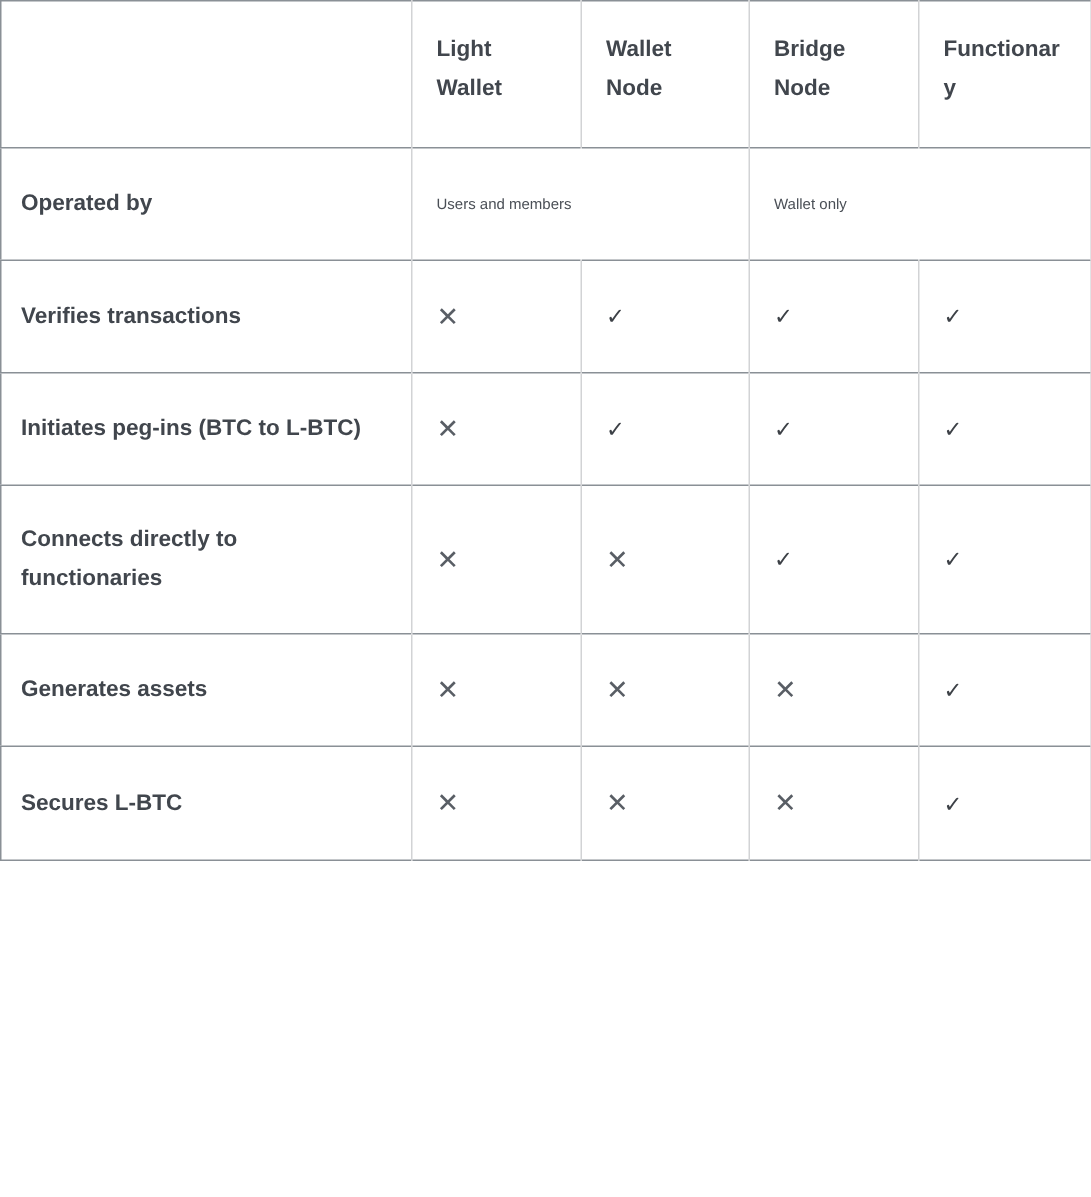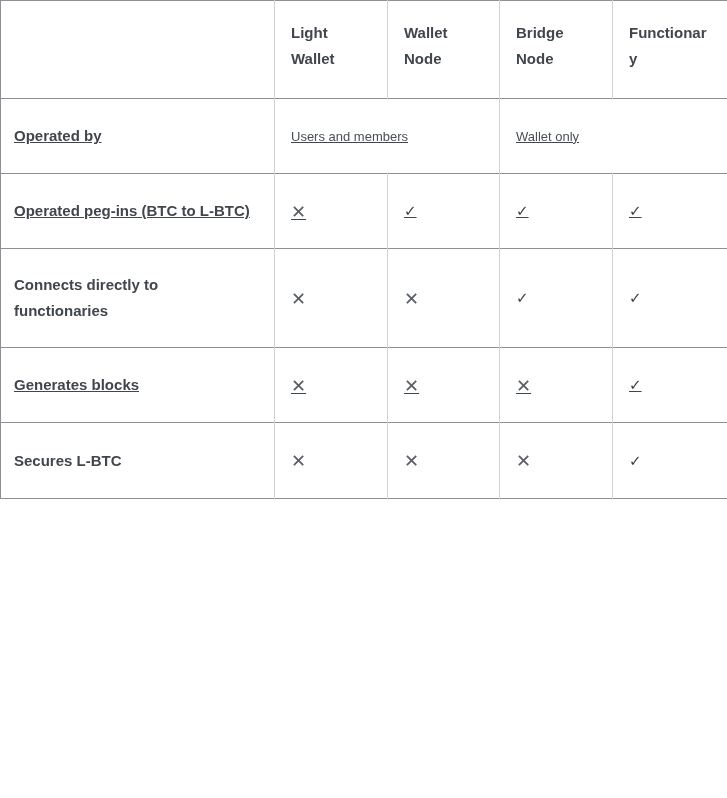--- a/index.html
+++ b/index.html
@@ -25,21 +25,21 @@
     border-collapse: collapse;
     table-layout: fixed;
     border: 1px solid var(--row-border);
   }
   tr { border-top: 1px solid var(--row-border); }
   tr:first-child { border-top: none; }
   td { border-left: 1px solid var(--column-border); }
   td:first-child { border-left: none; }
 
   tr.header-row { height: 98px; }
-  tr.body-row { height: 75px; text-decoration: underline; }
+  tr.body-row { height: 75px; }
   tr.tall-row { height: 99px; padding-left: 22px; }
   tr.last-row { height: 76px; margin-top: 44px; }
 
   td.col-head {
     vertical-align: top;
     padding: 19px 18px 0 16px;
     font-weight: bold;
     font-size: 15px;
     line-height: 26px;
     overflow-wrap: break-word;
@@ -51,21 +51,21 @@
     vertical-align: middle;
     padding: 0 20px 0 13px;
     font-weight: bold;
     font-size: 15px;
     line-height: 26px;
     white-space: pre-line;
   }
   td.group-cell {
     vertical-align: middle;
     padding: 0 10px 0 16px;
-    font-size: 13px;
+    font-size: 10px;
     color: var(--secondary-text);
   }
   td.mark-cell {
     vertical-align: middle;
     padding: 0 0 0 16px;
     font-family: "DejaVu Sans", sans-serif;
   }
   td.mark-cell.check { font-size: 15px; color: var(--check); }
   td.mark-cell.cross { font-size: 18px; color: var(--cross); }
 </style>
@@ -90,42 +90,49 @@
         <td class="col-head">Functionary</td>
       </tr>
 
       <tr class="body-row">
         <td class="row-label">Operated by</td>
         <td class="group-cell" colspan="2">Users and members</td>
         <td class="group-cell" colspan="2">Wallet only</td>
       </tr>
 
 
+      <tr class="body-row">
+        <td class="row-label">Verifies transactions</td>
+        <td class="mark-cell cross">✕</td>
+        <td class="mark-cell check">✓</td>
+        <td class="mark-cell check">✓</td>
+        <td class="mark-cell check">✓</td>
+      </tr>
 
 
       <tr class="body-row">
-        <td class="row-label">Operated peg-ins (BTC to L-BTC)</td>
+        <td class="row-label">Initiates peg-ins (BTC to L-BTC)</td>
         <td class="mark-cell cross">✕</td>
         <td class="mark-cell check">✓</td>
         <td class="mark-cell check">✓</td>
         <td class="mark-cell check">✓</td>
       </tr>
 
       <tr class="tall-row">
         <td class="row-label">Connects directly to
 functionaries</td>
         <td class="mark-cell cross">✕</td>
         <td class="mark-cell cross">✕</td>
         <td class="mark-cell check">✓</td>
         <td class="mark-cell check">✓</td>
       </tr>
 
 
       <tr class="body-row">
-        <td class="row-label">Generates blocks</td>
+        <td class="row-label">Generates assets</td>
         <td class="mark-cell cross">✕</td>
         <td class="mark-cell cross">✕</td>
         <td class="mark-cell cross">✕</td>
         <td class="mark-cell check">✓</td>
       </tr>
 
       <tr class="last-row">
         <td class="row-label">Secures L-BTC</td>
         <td class="mark-cell cross">✕</td>
         <td class="mark-cell cross">✕</td>

